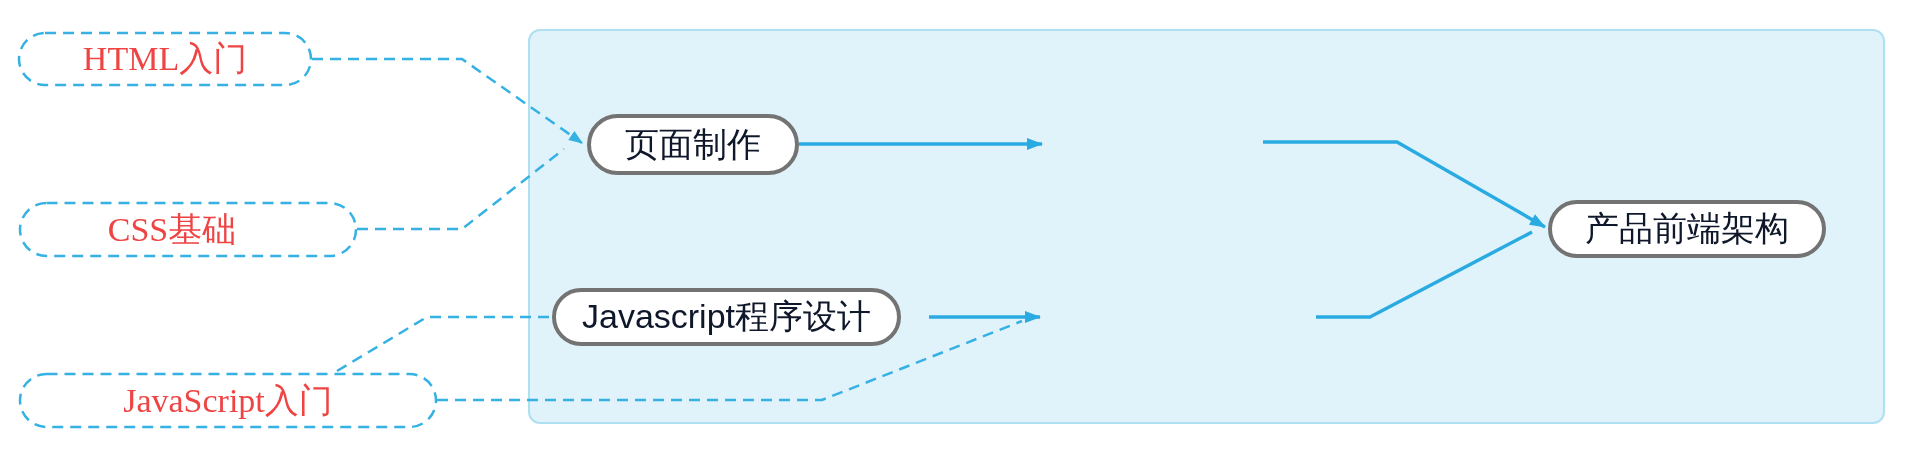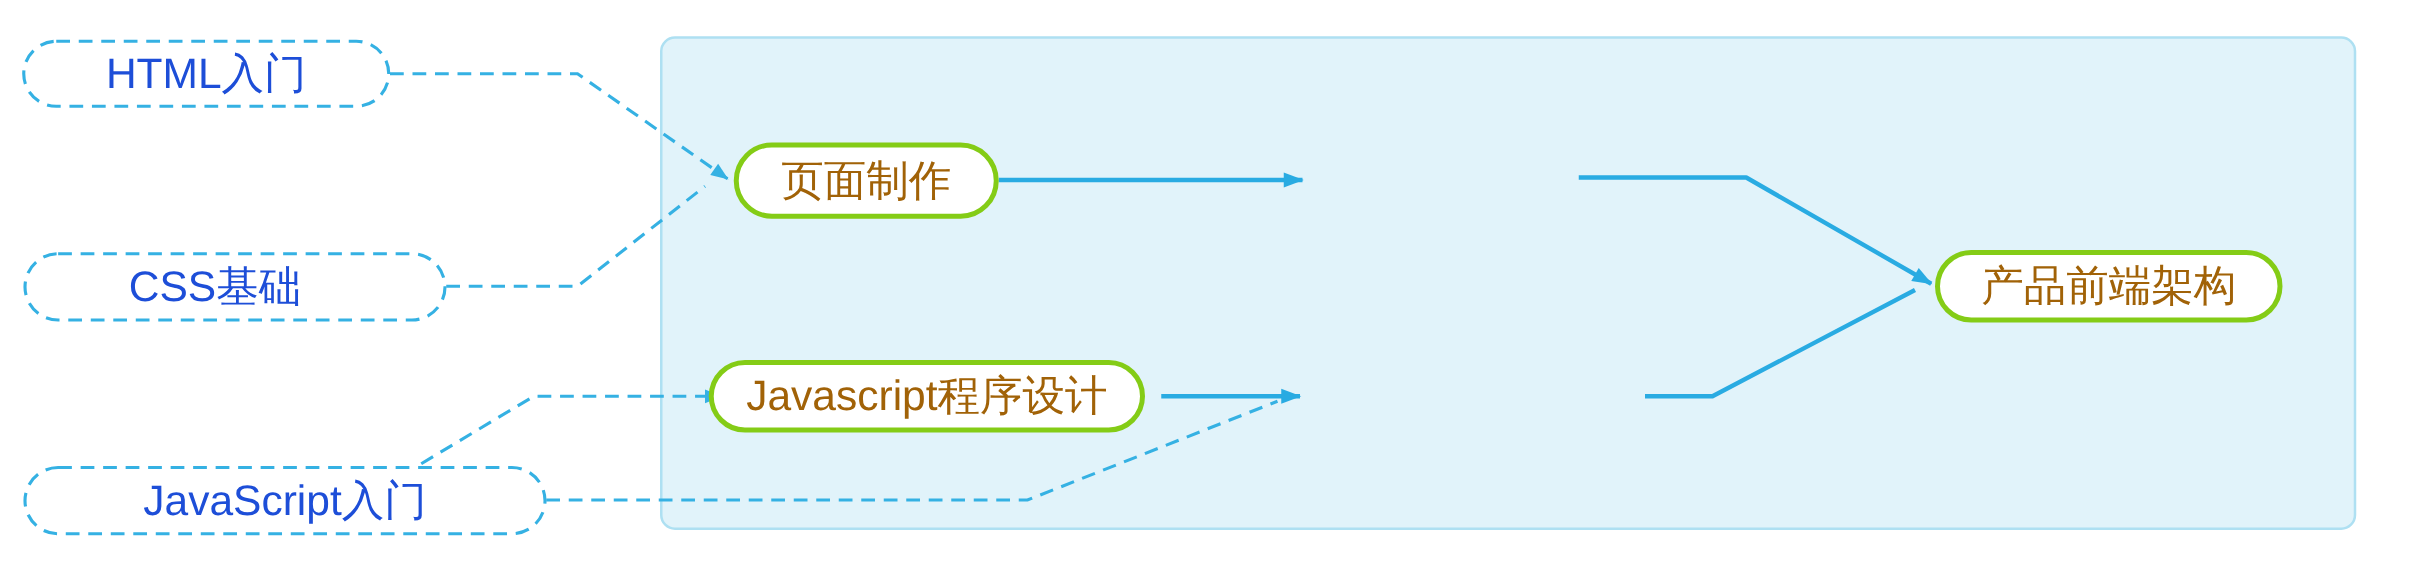--- a/index.html
+++ b/index.html
@@ -29,27 +29,28 @@
     display: flex;
     align-items: center;
     justify-content: center;
     box-sizing: border-box;
     font-size: 34px;
     white-space: nowrap;
     cursor: default;
   }
   .node.internal {
     background: #ffffff;
-    border: 4px solid #84cc16;
+    border: 4px solid #737373;
     border-radius: 31px;
-    color: #a16207;
+    color: #0f172a;
   }
   .node.external {
     background: transparent; 
-    color: #1d4ed8;
+    color: #ef4444;
+    font-family: Liberation Serif, serif;
   }
 </style>
 </head>
 <body>
 
 <div class="stage">
 
   <div class="panel"></div>
 
   <svg class="edges" width="1928" height="468" viewBox="0 0 1928 468" xmlns="http://www.w3.org/2000/svg">
@@ -83,20 +84,20 @@
   <div class="node external" style="left:4px; top:203px; width:336px; height:53px;">
     <span>CSS基础</span>
   </div>
   <div class="node external" style="left:20px; top:374px; width:416px; height:53px;">
     <span>JavaScript入门</span>
   </div>
 
   <div class="node internal" style="left:587px; top:114px; width:212px; height:61px;">
     <span>页面制作</span>
   </div>
-  <div class="node internal" style="left:567px; top:288px; width:349px; height:58px;">
+  <div class="node internal" style="left:552px; top:288px; width:349px; height:58px;">
     <span>Javascript程序设计</span>
   </div>
   <div class="node internal" style="left:1548px; top:200px; width:278px; height:58px;">
     <span>产品前端架构</span>
   </div>
 
 </div>
 
 </body></html>

